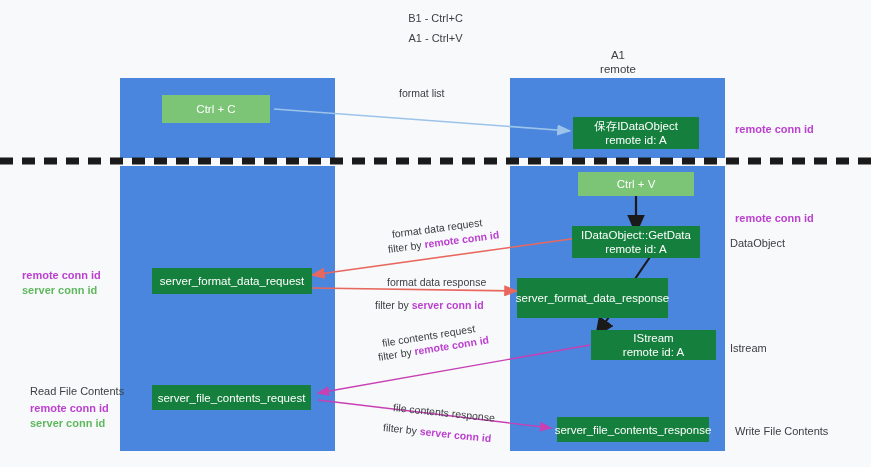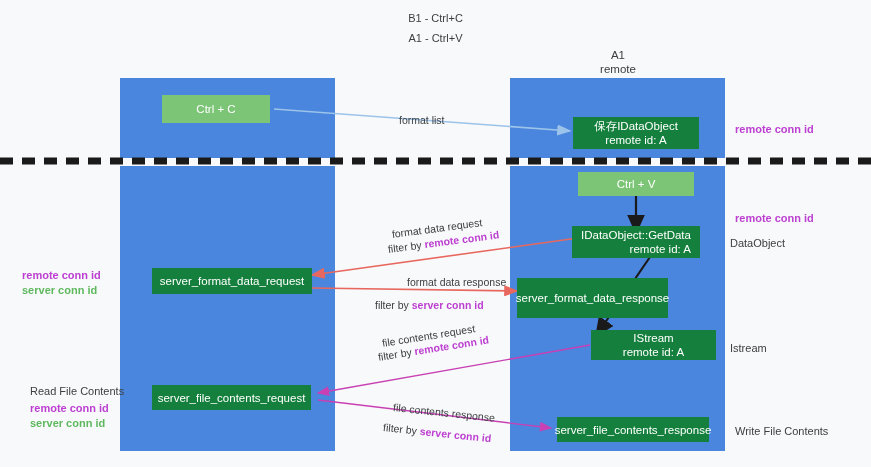--- a/index.html
+++ b/index.html
@@ -132,21 +132,21 @@
     <line x1="318" y1="400" x2="551" y2="428" stroke="#c840b4" stroke-width="1.4" marker-end="url(#ar-mag)"></line>
   </svg>
 
   <div class="box green" style="left:162px; top:95px; width:108px; height:28px;">Ctrl + C</div>
 
   <div class="box orange" style="left:573px; top:117px; width:126px; height:32px;">保存IDataObject
 remote id: A</div>
 
   <div class="box green" style="left:578px; top:172px; width:116px; height:24px;">Ctrl + V</div>
 
-  <div class="box orange" style="left:572px; top:226px; width:128px; height:32px;text-align:right;">IDataObject::GetData
+  <div class="box orange" style="left:572px; top:226px; width:128px; height:32px;">IDataObject::GetData
 remote id: A</div>
 
   <div class="box orange" style="left:152px; top:268px; width:160px; height:26px;">server_format_data_request</div>
 
   <div class="box orange" style="left:517px; top:278px; width:151px; height:40px;">server_format_data_response</div>
 
   <div class="box orange" style="left:591px; top:330px; width:125px; height:30px;">IStream
 remote id: A</div>
 
   <div class="box orange" style="left:152px; top:385px; width:159px; height:25px;">server_file_contents_request</div>
@@ -163,26 +163,26 @@
 
   <div class="sidelabel" style="left:735px; top:424px;">Write File Contents</div>
 
   <div class="sidelabel purple" style="left:22px; top:268px;">remote conn id</div>
   <div class="sidelabel green-t" style="left:22px; top:283px;">server conn id</div>
 
   <div class="sidelabel" style="left:30px; top:384px;">Read File Contents</div>
   <div class="sidelabel purple" style="left:30px; top:401px;">remote conn id</div>
   <div class="sidelabel green-t" style="left:30px; top:416px;">server conn id</div>
 
-  <div class="arrowlabel" style="left:399px; top:113px;">format list</div>
+  <div class="arrowlabel" style="left:399px; top:86px;">format list</div>
 
   <div class="arrowlabel rot" style="left:391px; top:227px; transform: rotate(-7.5deg);">format data request</div>
   <div class="arrowlabel rot" style="left:387px; top:242px; transform: rotate(-7.5deg);"><span>filter by </span><span class="purple">remote conn id</span></div>
 
-  <div class="arrowlabel" style="left:387px; top:275px;margin-left:20px;">format data response</div>
+  <div class="arrowlabel" style="left:387px; top:275px;">format data response</div>
   <div class="arrowlabel" style="left:375px; top:298px;"><span>filter by </span><span class="purple">server conn id</span></div>
 
   <div class="arrowlabel rot" style="left:381px; top:336px; transform: rotate(-9deg);">file contents request</div>
   <div class="arrowlabel rot" style="left:377px; top:350px; transform: rotate(-9deg);"><span>filter by </span><span class="purple">remote conn id</span></div>
 
   <div class="arrowlabel rot" style="left:394px; top:400px; transform: rotate(6deg);">file contents response</div>
   <div class="arrowlabel rot" style="left:384px; top:420px; transform: rotate(6deg);"><span>filter by </span><span class="purple">server conn id</span></div>
 
 </div>
 

